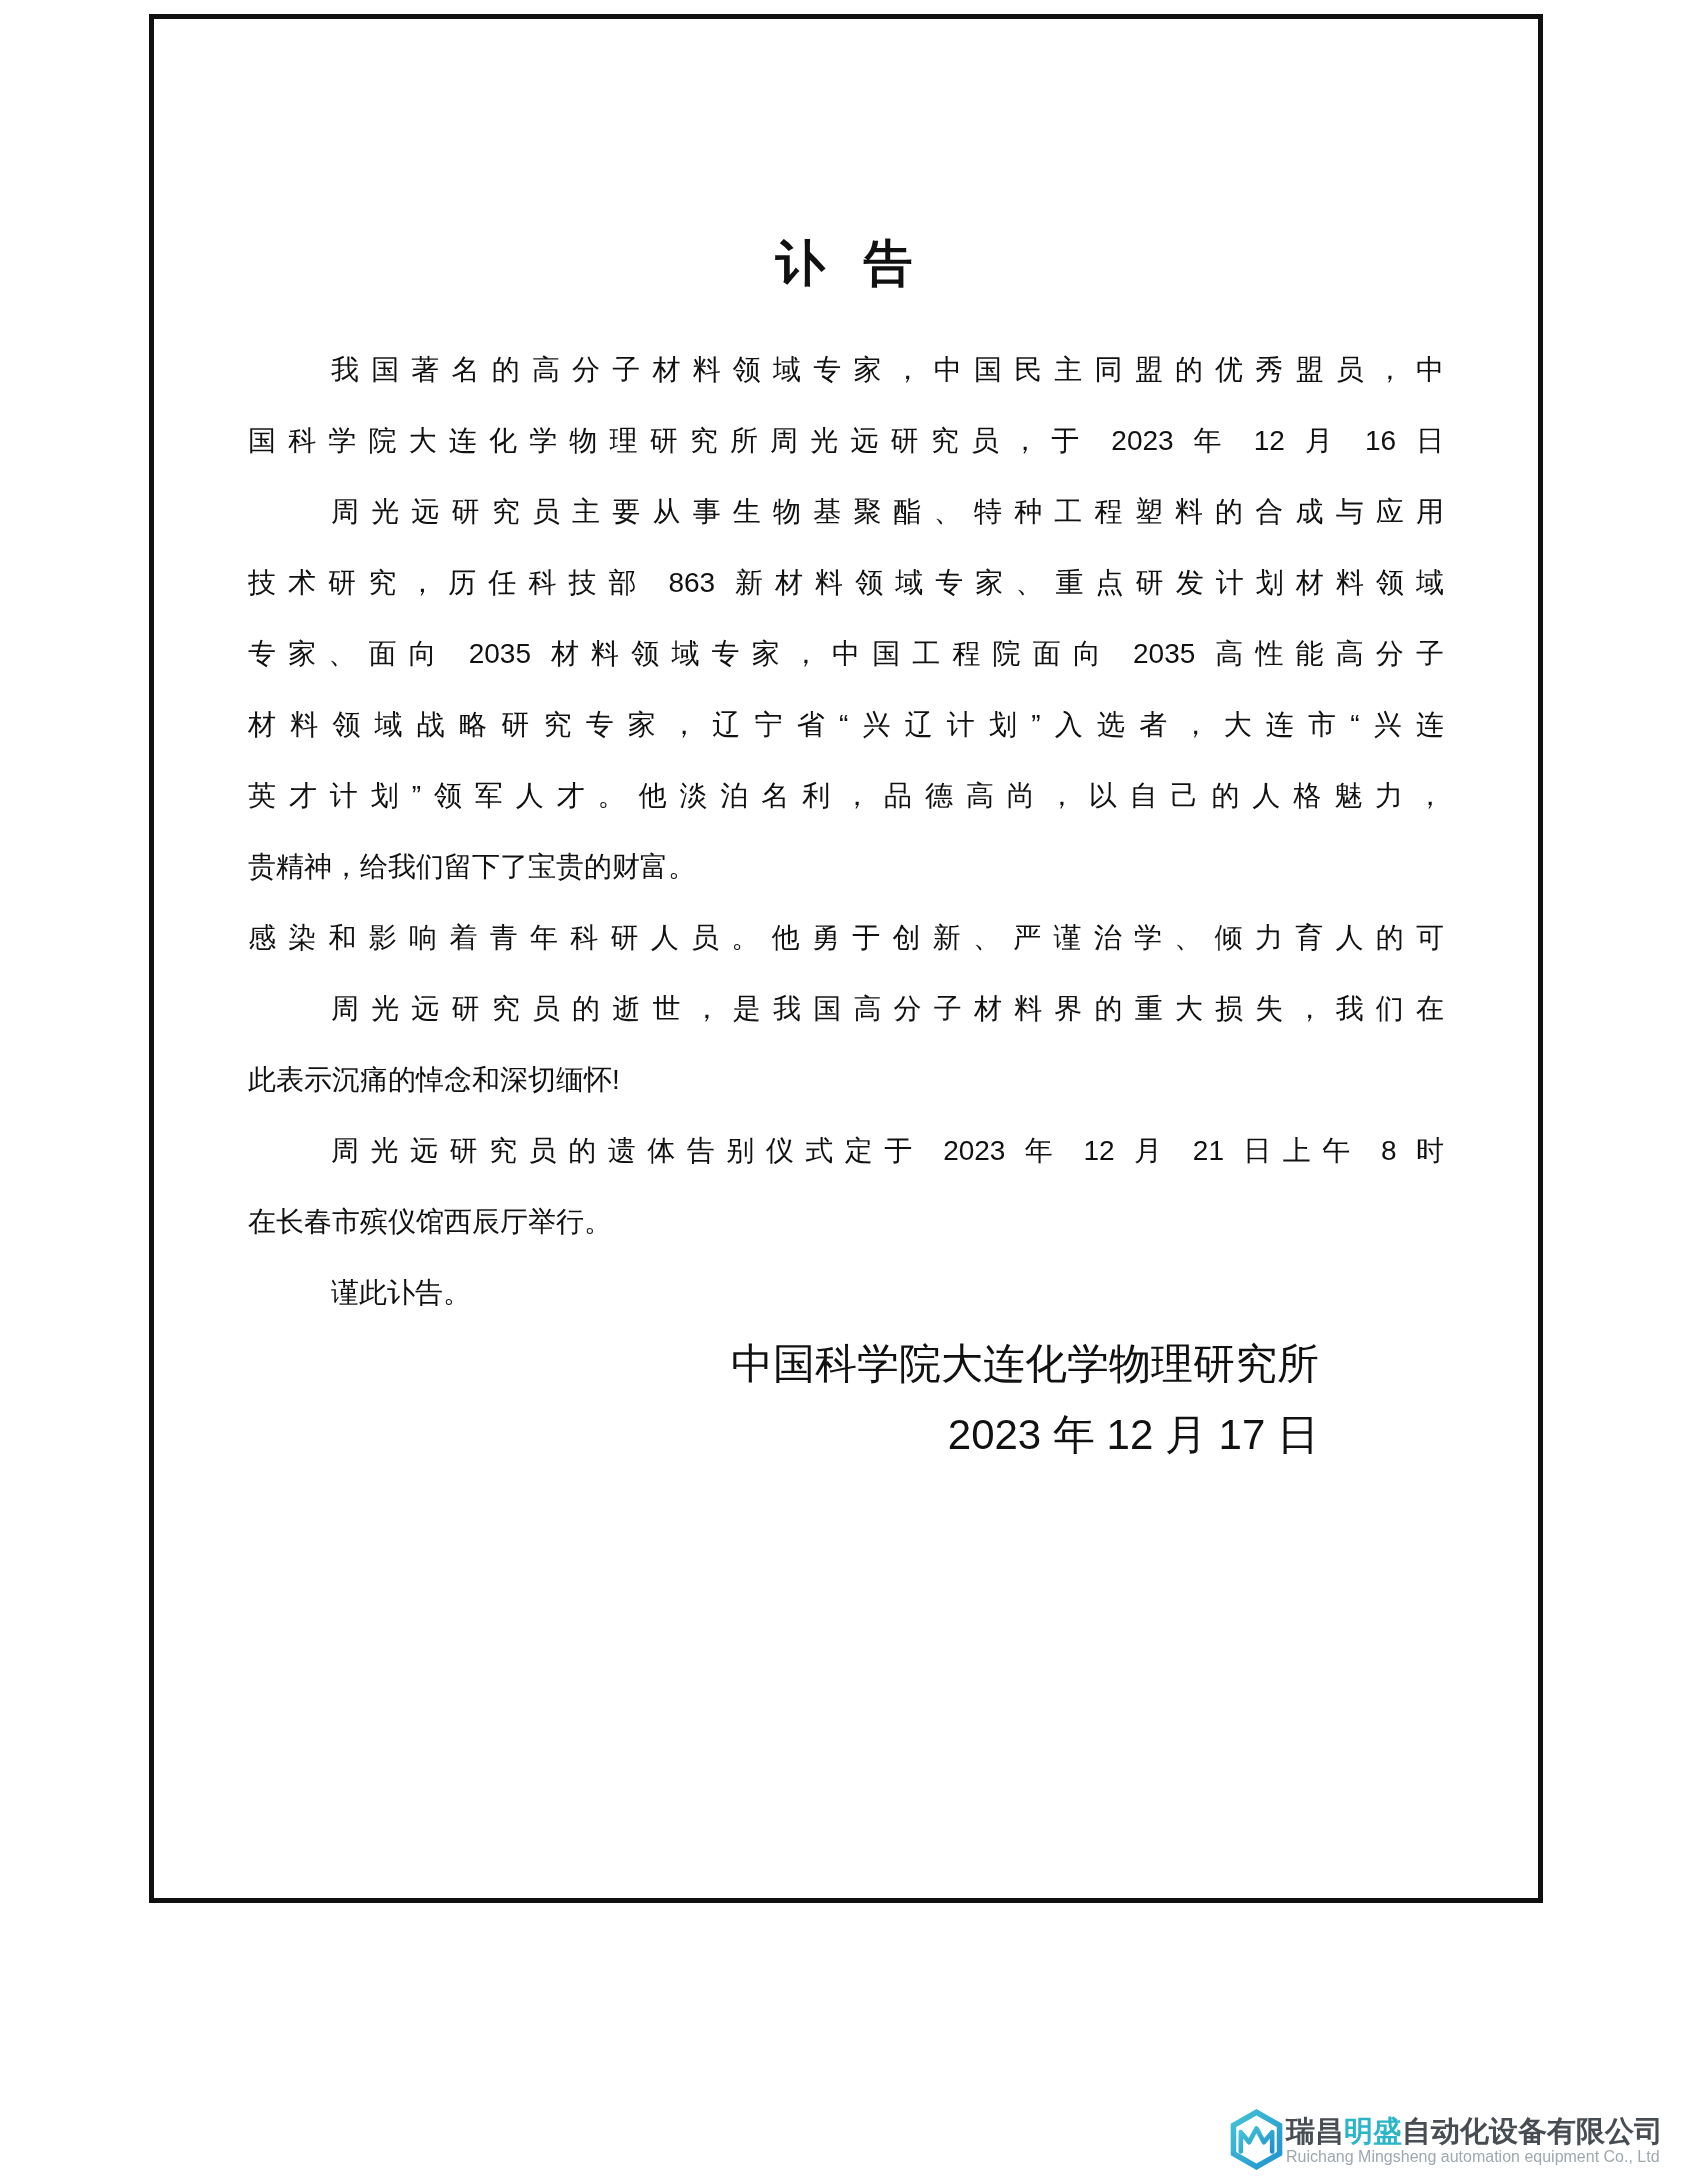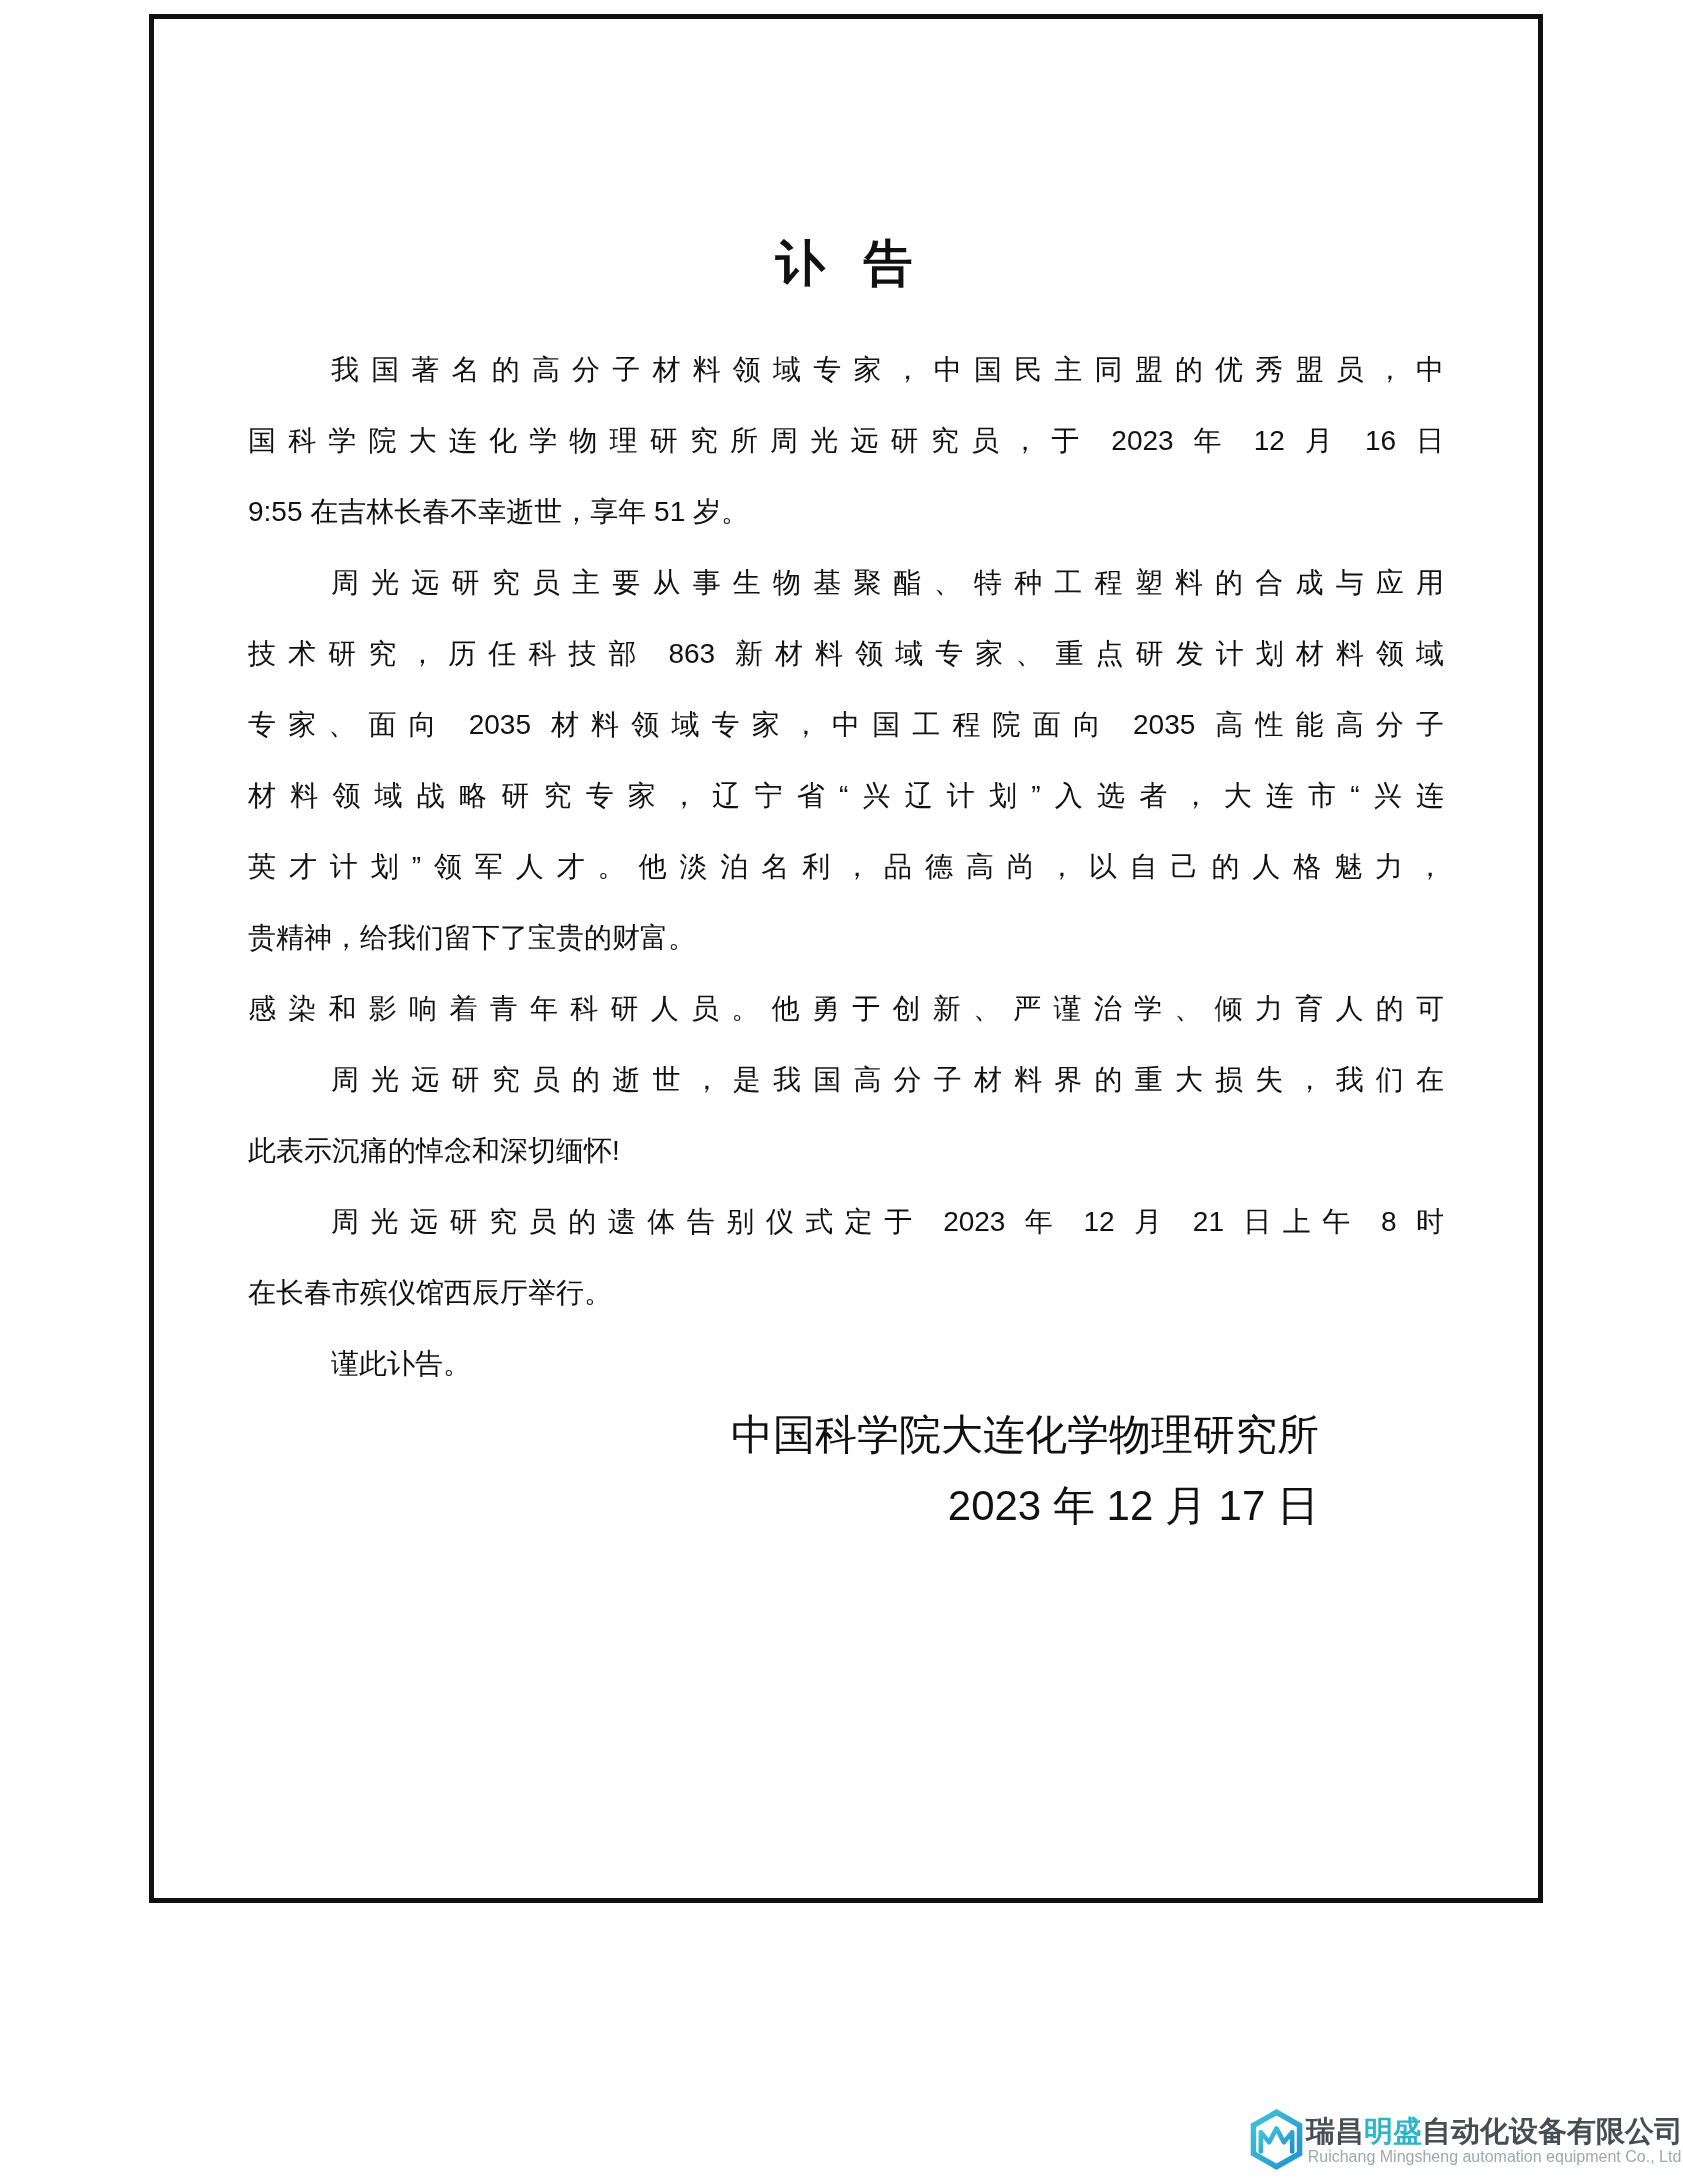--- a/index.html
+++ b/index.html
@@ -38,25 +38,24 @@
   .line.indent { padding-left:83px; }
   .line.justify { text-align:justify; text-align-last:justify; }
   .sign {
     font-size:42px;
     line-height:71px;
     text-align:right;
     padding-right:125px;
   }
   .footer-logo {
     position:absolute;
-    right:0; bottom:6px;
+    right:20px; bottom:6px;
     display:flex;
     align-items:center;
     gap:0;
-    text-align:center;
   }
   .company-text { display:flex; flex-direction:column; }
   .company-cn {
     font-size:29px;
     font-weight:600;
     color:#474d52;
     line-height:34px;
     white-space:nowrap;
   }
   .company-cn .hl { color:#2ab5c8; }
@@ -72,21 +71,20 @@
 <body>
 
 <div class="frame">
   <div class="content">
 
     <h1 class="title">讣  告</h1>
 
     <div class="body-text">
       <div class="line indent justify">我国著名的高分子材料领域专家，中国民主同盟的优秀盟员，中</div>
       <div class="line justify">国科学院大连化学物理研究所周光远研究员，于 2023 年 12 月 16 日</div>
-      <div class="line">9:55 在吉林长春不幸逝世，享年 51 岁。</div>
       <div class="line indent justify">周光远研究员主要从事生物基聚酯、特种工程塑料的合成与应用</div>
       <div class="line justify">技术研究，历任科技部 863 新材料领域专家、重点研发计划材料领域</div>
       <div class="line justify">专家、面向 2035 材料领域专家，中国工程院面向 2035 高性能高分子</div>
       <div class="line justify">材料领域战略研究专家，辽宁省“兴辽计划”入选者，大连市“兴连</div>
       <div class="line justify">英才计划”领军人才。他淡泊名利，品德高尚，以自己的人格魅力，</div>
       <div class="line">贵精神，给我们留下了宝贵的财富。</div>
       <div class="line justify">感染和影响着青年科研人员。他勇于创新、严谨治学、倾力育人的可</div>
       <div class="line indent justify">周光远研究员的逝世，是我国高分子材料界的重大损失，我们在</div>
       <div class="line">此表示沉痛的悼念和深切缅怀!</div>
       <div class="line indent justify">周光远研究员的遗体告别仪式定于 2023 年 12 月 21 日上午 8 时</div>

